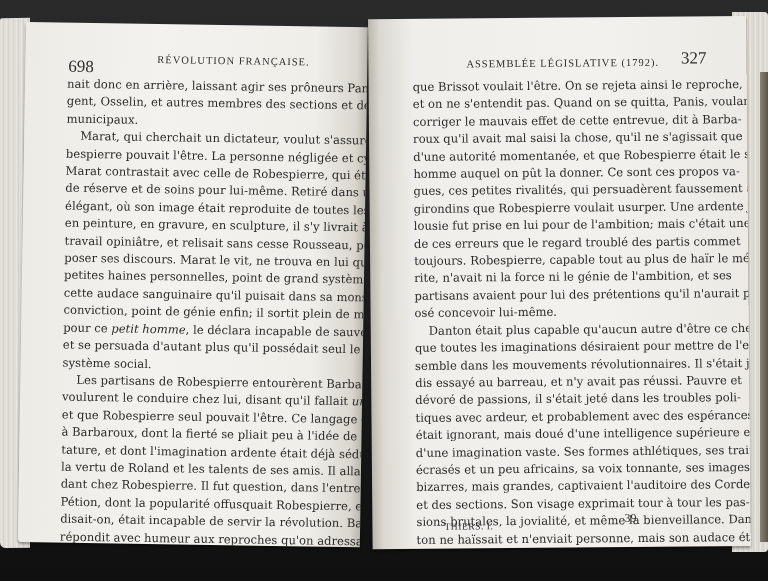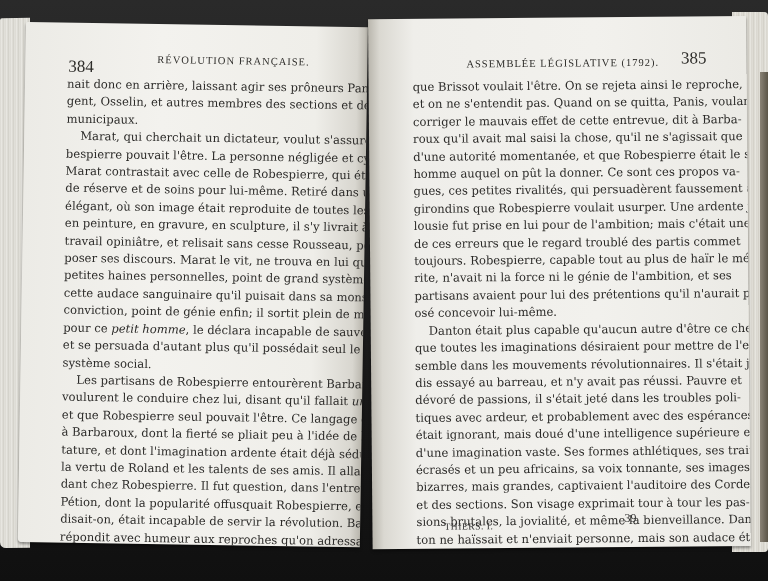--- a/index.html
+++ b/index.html
@@ -37,21 +37,21 @@
     .page-right .sig-num { left: 252px; top: 494px; font-size: 12px; }
   </style>
 </head>
 <body>
 
 <div class="scene">
   <div class="stack-left"></div>
   <div class="stack-right"></div>
 
   <div class="page page-left">
-    <div class="page-num">384</div>
+    <div class="page-num">698</div>
     <div class="running-head">RÉVOLUTION FRANÇAISE.</div>
     <div class="body text">
         <span class="line">nait donc en arrière, laissant agir ses prôneurs Panis, Ser-</span>
         <span class="line">gent, Osselin, et autres membres des sections et des conseils</span>
         <span class="line last">municipaux.</span>
         <span class="line indent">Marat, qui cherchait un dictateur, voulut s'assurer si Ro-</span>
         <span class="line">bespierre pouvait l'être. La personne négligée et cynique de</span>
         <span class="line">Marat contrastait avec celle de Robespierre, qui était plein</span>
         <span class="line">de réserve et de soins pour lui-même. Retiré dans un cabinet</span>
         <span class="line">élégant, où son image était reproduite de toutes les manières,</span>
@@ -73,21 +73,21 @@
         <span class="line">dant chez Robespierre. Il fut question, dans l'entretien, de</span>
         <span class="line">Pétion, dont la popularité offusquait Robespierre, et qui,</span>
         <span class="line">disait-on, était incapable de servir la révolution. Barbaroux</span>
         <span class="line">répondit avec humeur aux reproches qu'on adressait à Pé-</span>
         <span class="line">tion, et défendit vivement un caractère qu'il admirait. Ro-</span>
       </div>
   </div>
 
   <div class="page page-right">
     <div class="running-head">ASSEMBLÉE LÉGISLATIVE (1792).</div>
-    <div class="page-num">385</div>
+    <div class="page-num">327</div>
     <div class="body text">
         <span class="line">que Brissot voulait l'être. On se rejeta ainsi le reproche,</span>
         <span class="line">et on ne s'entendit pas. Quand on se quitta, Panis, voulant</span>
         <span class="line">corriger le mauvais effet de cette entrevue, dit à Barba-</span>
         <span class="line">roux qu'il avait mal saisi la chose, qu'il ne s'agissait que</span>
         <span class="line">d'une autorité momentanée, et que Robespierre était le seul</span>
         <span class="line">homme auquel on pût la donner. Ce sont ces propos va-</span>
         <span class="line">gues, ces petites rivalités, qui persuadèrent faussement aux</span>
         <span class="line">girondins que Robespierre voulait usurper. Une ardente ja-</span>
         <span class="line">lousie fut prise en lui pour de l'ambition; mais c'était une</span>

